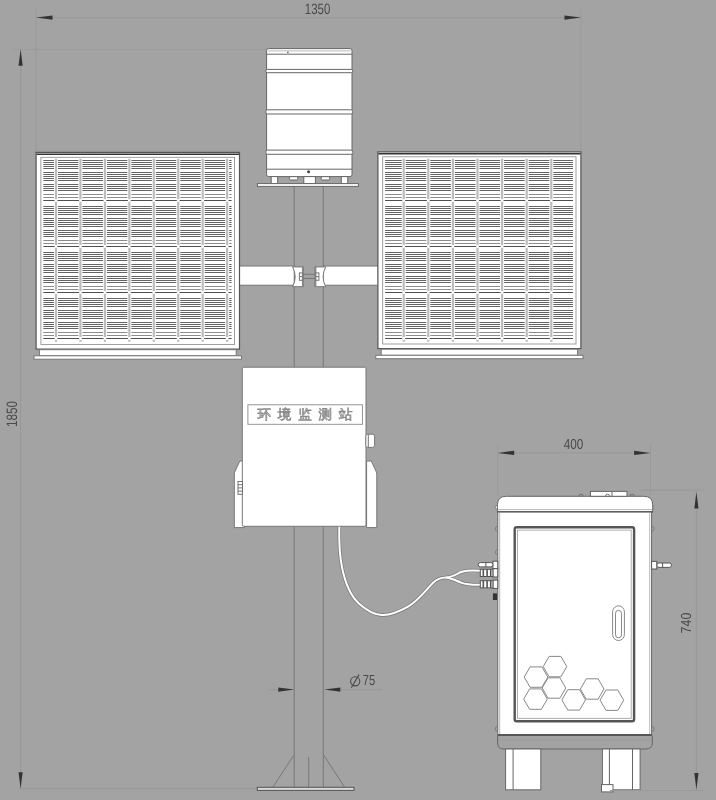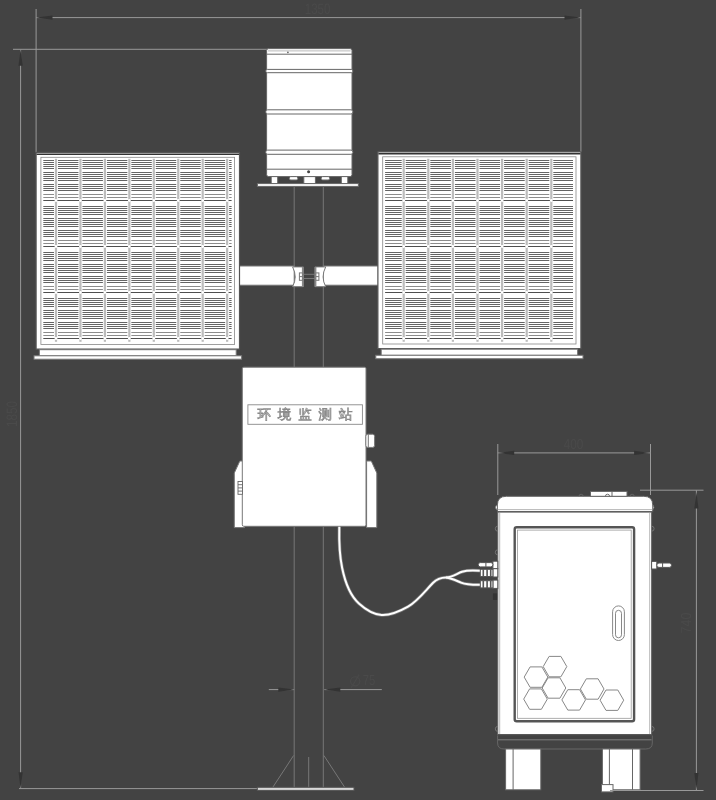--- a/index.html
+++ b/index.html
@@ -1,16 +1,16 @@
 <!DOCTYPE html>
 <html><head>
 <meta charset="utf-8">
 <style>
 html,body{margin:0;padding:0;background:#fff;}
-#page{position:relative;width:716px;height:800px;background:#a21caf;overflow:hidden;-webkit-font-smoothing:antialiased;filter:grayscale(1);text-decoration:underline;}
+#page{position:relative;width:716px;height:800px;background:#a3a3a3;overflow:hidden;-webkit-font-smoothing:antialiased;filter:grayscale(1);text-decoration:underline;}
 svg{display:block;opacity:0.999;}
 text{font-family:"Liberation Sans",sans-serif;}
 </style>
 </head>
 <body>
 <div id="page">
 <svg width="716" height="800" viewBox="0 0 716 800" fill="none" stroke-linecap="butt" text-rendering="geometricPrecision">
 <defs>
 <pattern id="hs" width="8" height="46" patternUnits="userSpaceOnUse" patternTransform="translate(0 158)">
 <rect x="0" y="2" width="8" height="1" fill="#646464"></rect>

